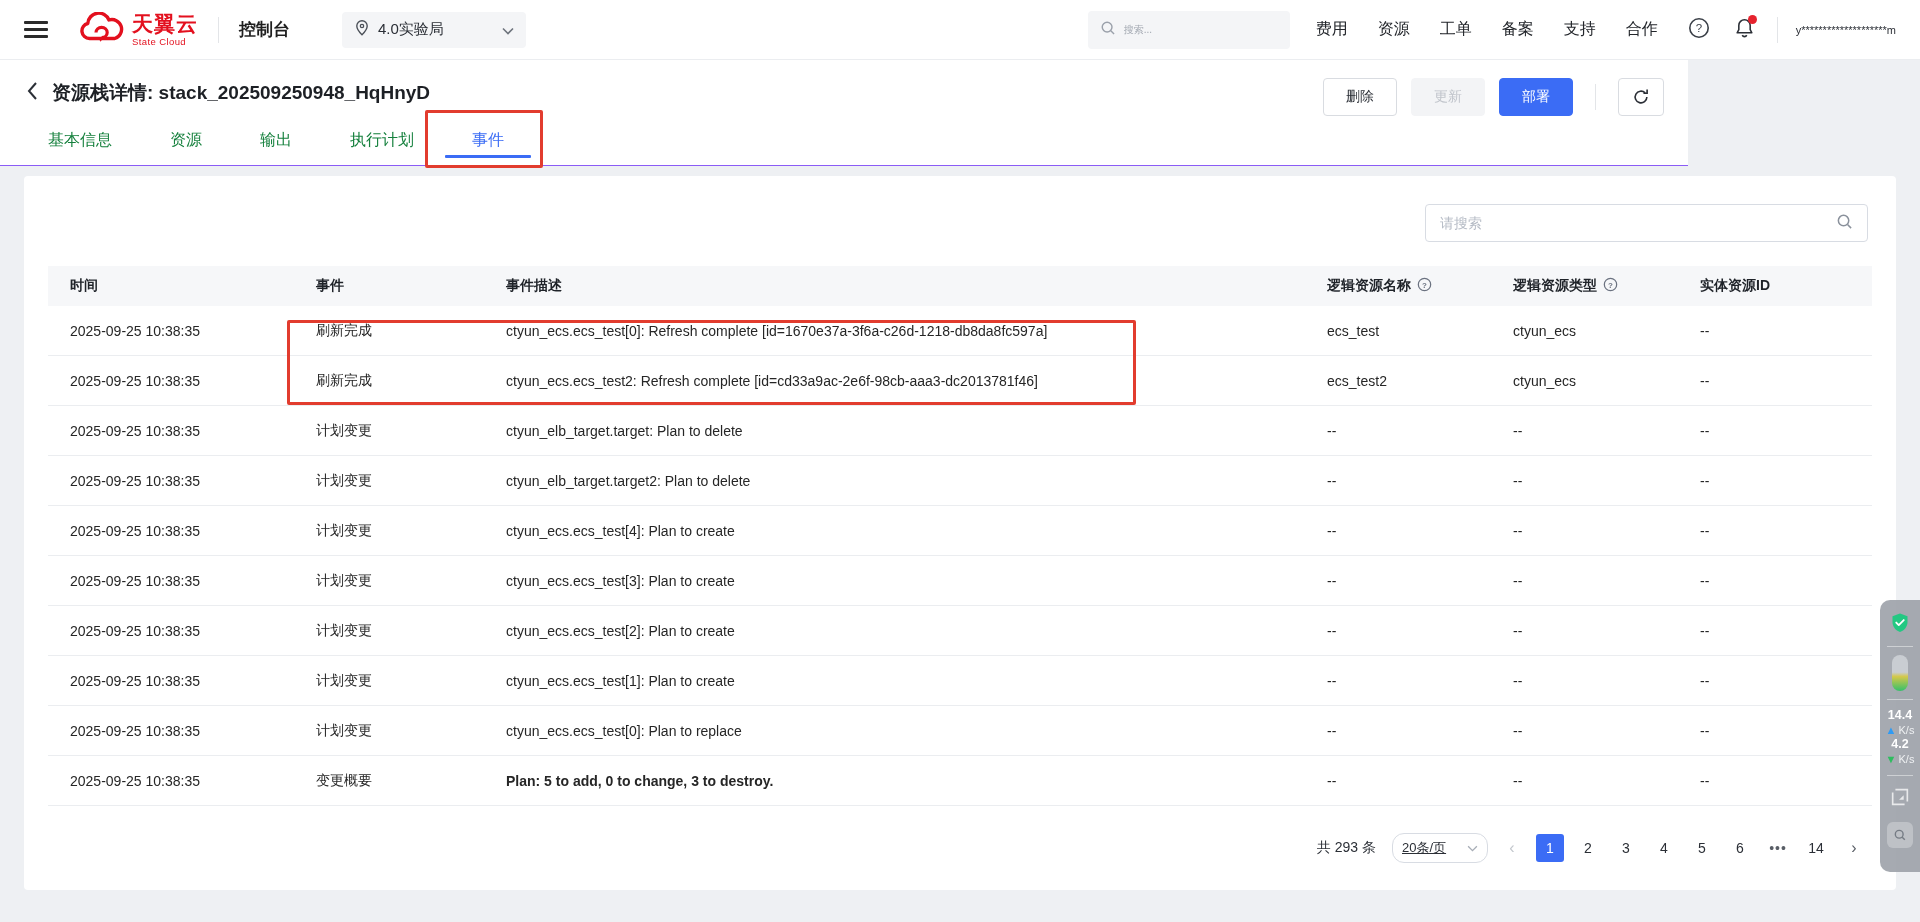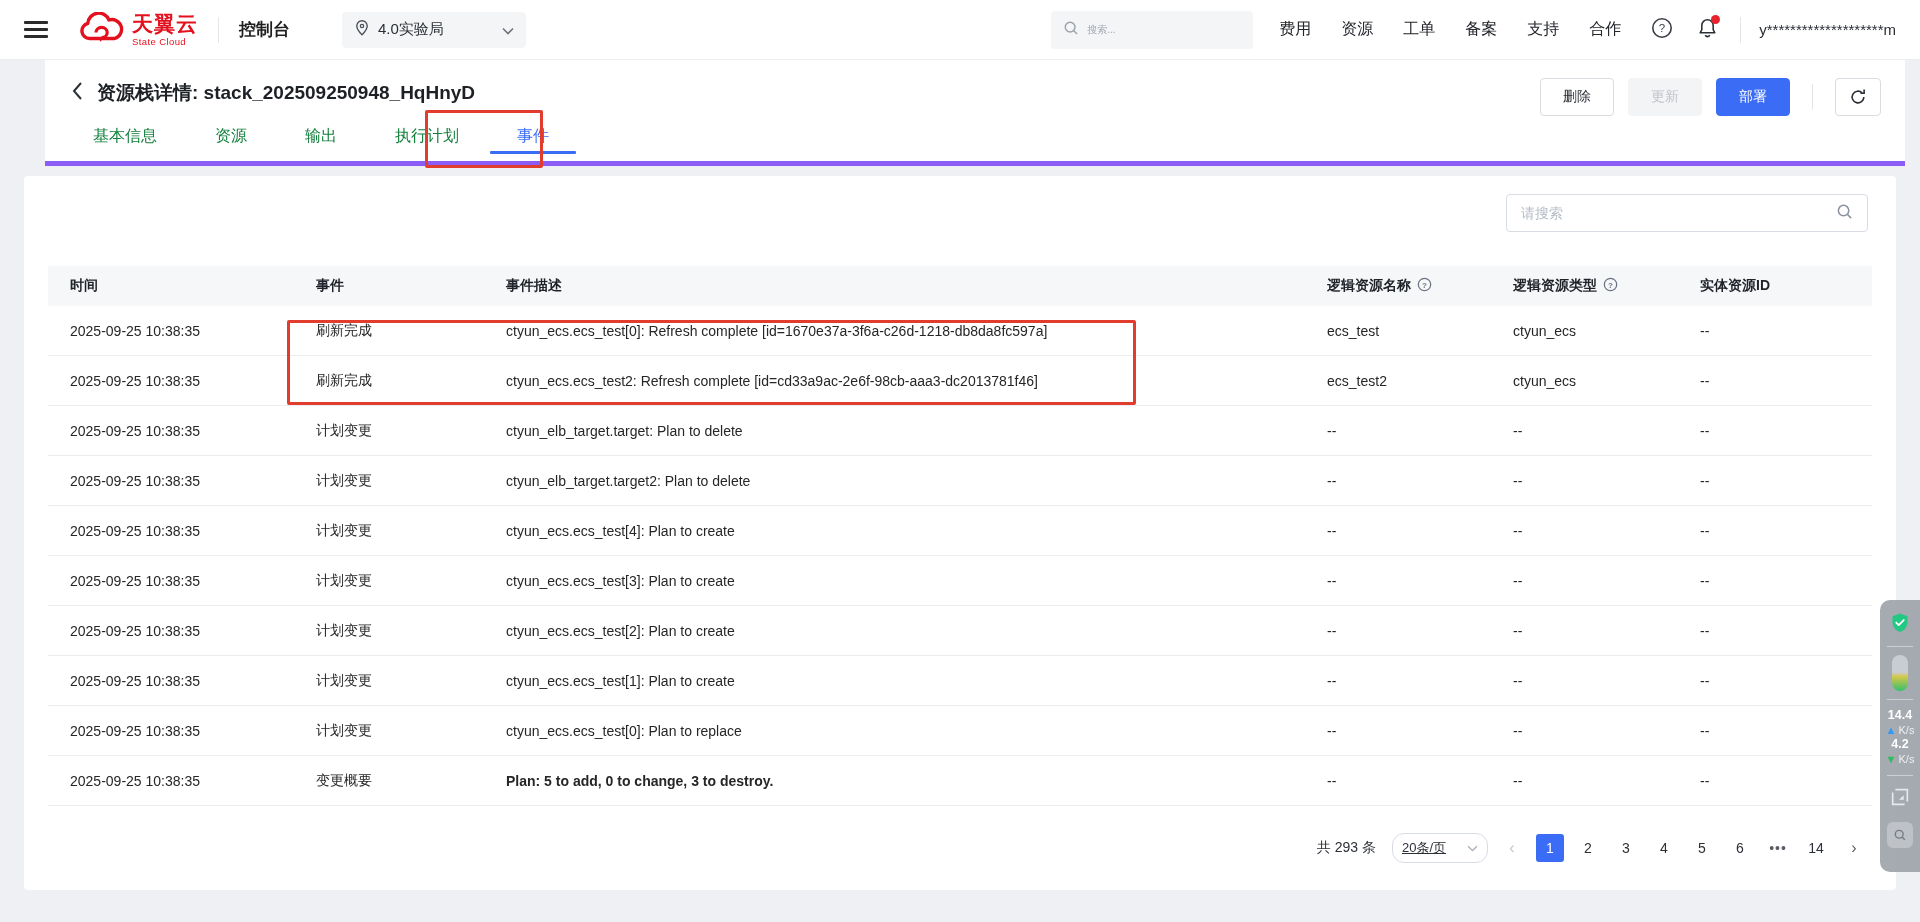--- a/index.html
+++ b/index.html
@@ -25,44 +25,44 @@
   .nav-search { width:202px; height:38px; background:#f4f5f7; border-radius:4px; display:flex;
                 align-items:center; gap:8px; padding:0 12px; margin-right:26px; }
   .nav-search input { border:none; outline:none; background:transparent; font-size:10px; width:140px;
                       color:#0369a1; font-family:inherit; }
   .nav-search input::placeholder { color:#a2a8b1; }
   .nav-menu { display:flex; gap:30px; font-size:16px; color:#23262b; }
   .nav-menu .mi { cursor:pointer; white-space:nowrap; }
   .nav-icons { display:flex; align-items:center; gap:24px; margin-left:30px; }
   .bell-wrap { position:relative; cursor:pointer; }
   .bell-dot { position:absolute; right:-2px; top:-2px; width:9px; height:9px; background:#e6232e; border-radius:50%; }
-  .username { font-size:15px; color:#2b2f36; white-space:nowrap; }
-
-  
-  .page-header { position:absolute; left:0; top:60px; width:1860px; height:106px; background:#fff;
-                 border-bottom:5px solid #8b5cf6; z-index:4;margin-left:45px; }
+  .username { font-size:11px; color:#2b2f36; white-space:nowrap; }
+
+  
+  .page-header { position:absolute; left:0; top:60px; width:1688px; height:106px; background:#fff;
+                 border-bottom:1px solid #8b5cf6; z-index:4; }
   .ph-row1 { position:absolute; left:26px; top:20px; display:flex; align-items:center; gap:14px; }
   .page-title { font-size:19px; font-weight:700; color:#1d2025; }
   .ph-actions { position:absolute; right:24px; top:18px; display:flex; align-items:center; gap:14px;padding-left:13px; }
   .btn { height:38px; min-width:74px; padding:0 18px; border-radius:4px; font-size:14px; display:flex;
          align-items:center; justify-content:center; cursor:pointer; font-family:inherit; }
   .btn-plain { background:#fff; border:1px solid #d9dce1; color:#2b2f36; }
   .btn-disabled { background:#f3f4f6; border:1px solid #f3f4f6; color:#c0c4cb; cursor:not-allowed; }
   .btn-primary { background:#3b6cf5; border:1px solid #3b6cf5; color:#fff; }
   .refresh-btn { width:46px; height:38px; border:1px solid #d9dce1; border-radius:4px; background:#fff;
                  display:flex; align-items:center; justify-content:center; cursor:pointer; }
   .tabs { position:absolute; left:48px; bottom:0; display:flex; gap:58px; height:50px; align-items:center; }
   .tab { position:relative; font-size:16px; color:#15803d; cursor:pointer; height:100%; display:flex; align-items:center; }
   .tab.active { color:#3b6cf5; }
   .tab.active::after { content:""; position:absolute; left:50%; transform:translateX(-50%); bottom:7px;
                        width:86px; height:3px; background:#3b6cf5; border-radius:1px; }
 
   
   .card { position:absolute; left:24px; top:176px; width:1872px; height:714px; background:#fff; border-radius:4px; }
-  .table-search { position:absolute; right:28px; top:18px; width:362px; height:38px; border:1px solid #d8dce3;
+  .table-search { position:absolute; right:28px; top:28px; width:443px; height:38px; border:1px solid #d8dce3;
                   border-radius:4px; display:flex; align-items:center; padding:0 14px; }
   .table-search input { flex:1; border:none; outline:none; font-size:14px; color:#2b2f36; font-family:inherit; background:transparent; }
   .table-search input::placeholder { color:#b6bcc6; }
 
   .table { position:absolute; left:24px; top:90px; width:1824px; }
   .thead { display:flex; height:40px; background:#f6f7f9; align-items:center; }
   .th { font-size:14px; font-weight:700; color:#1f2329; display:flex; align-items:center; gap:6px; }
   .trow { display:flex; height:50px; align-items:center; border-bottom:1px solid #ebedf0; background:#fff; }
   .td { font-size:14px; color:#262626; white-space:nowrap; overflow:hidden; }
   .c0{width:246px;padding-left:22px;} .c1{width:190px;padding-left:22px;} .c2{width:821px;padding-left:22px;}

